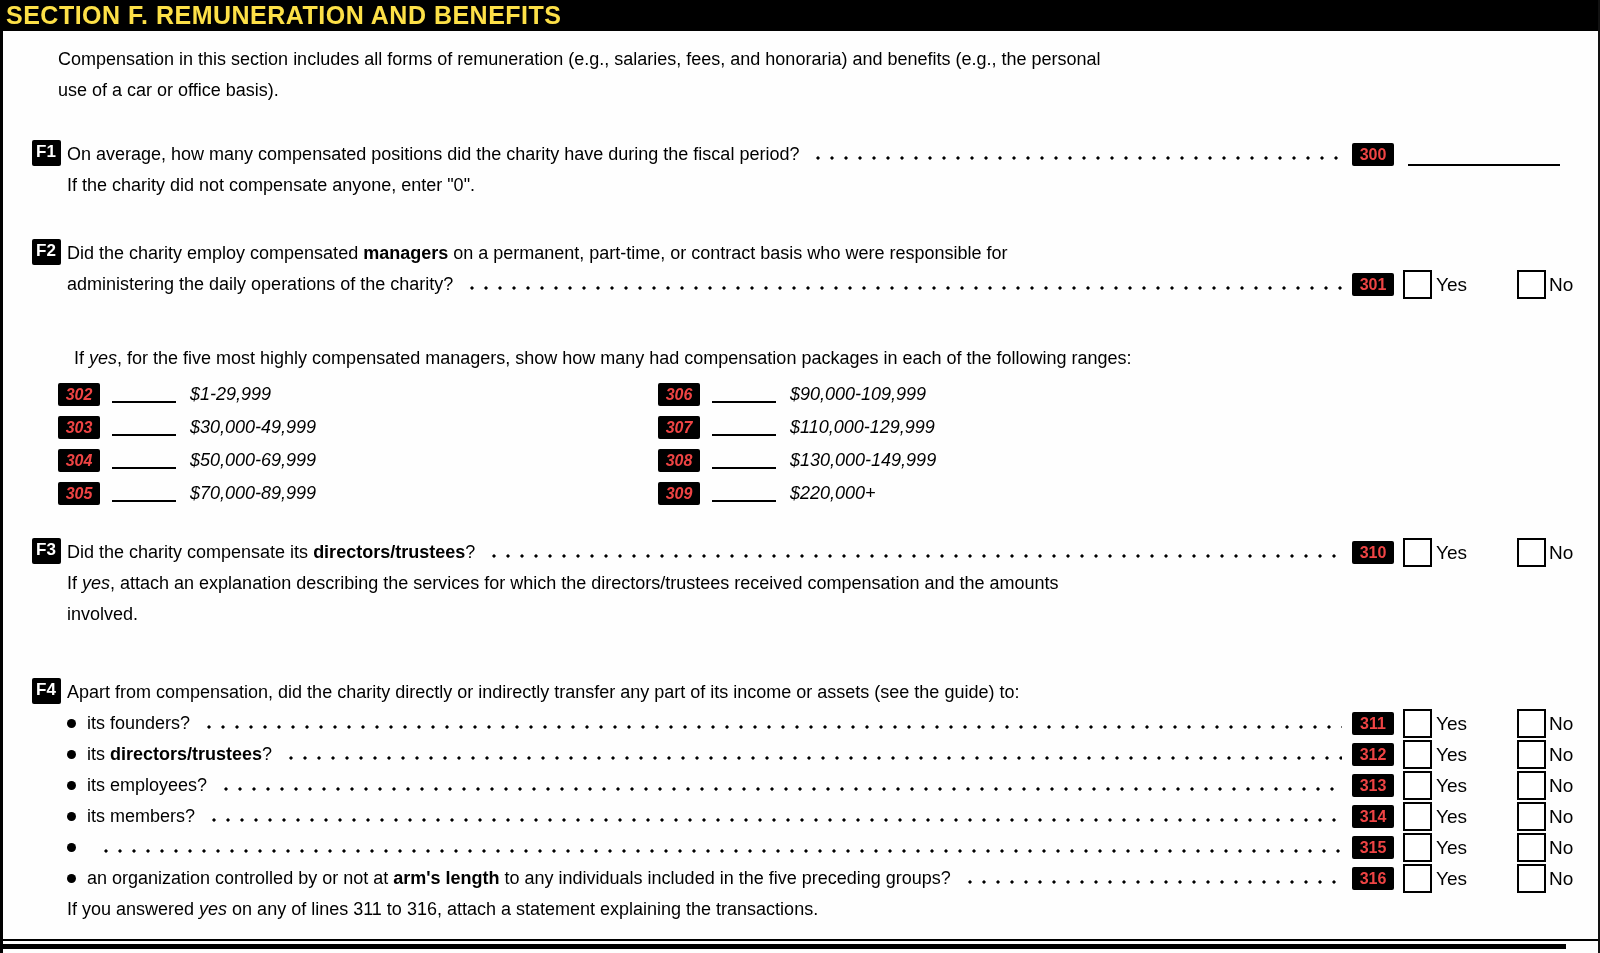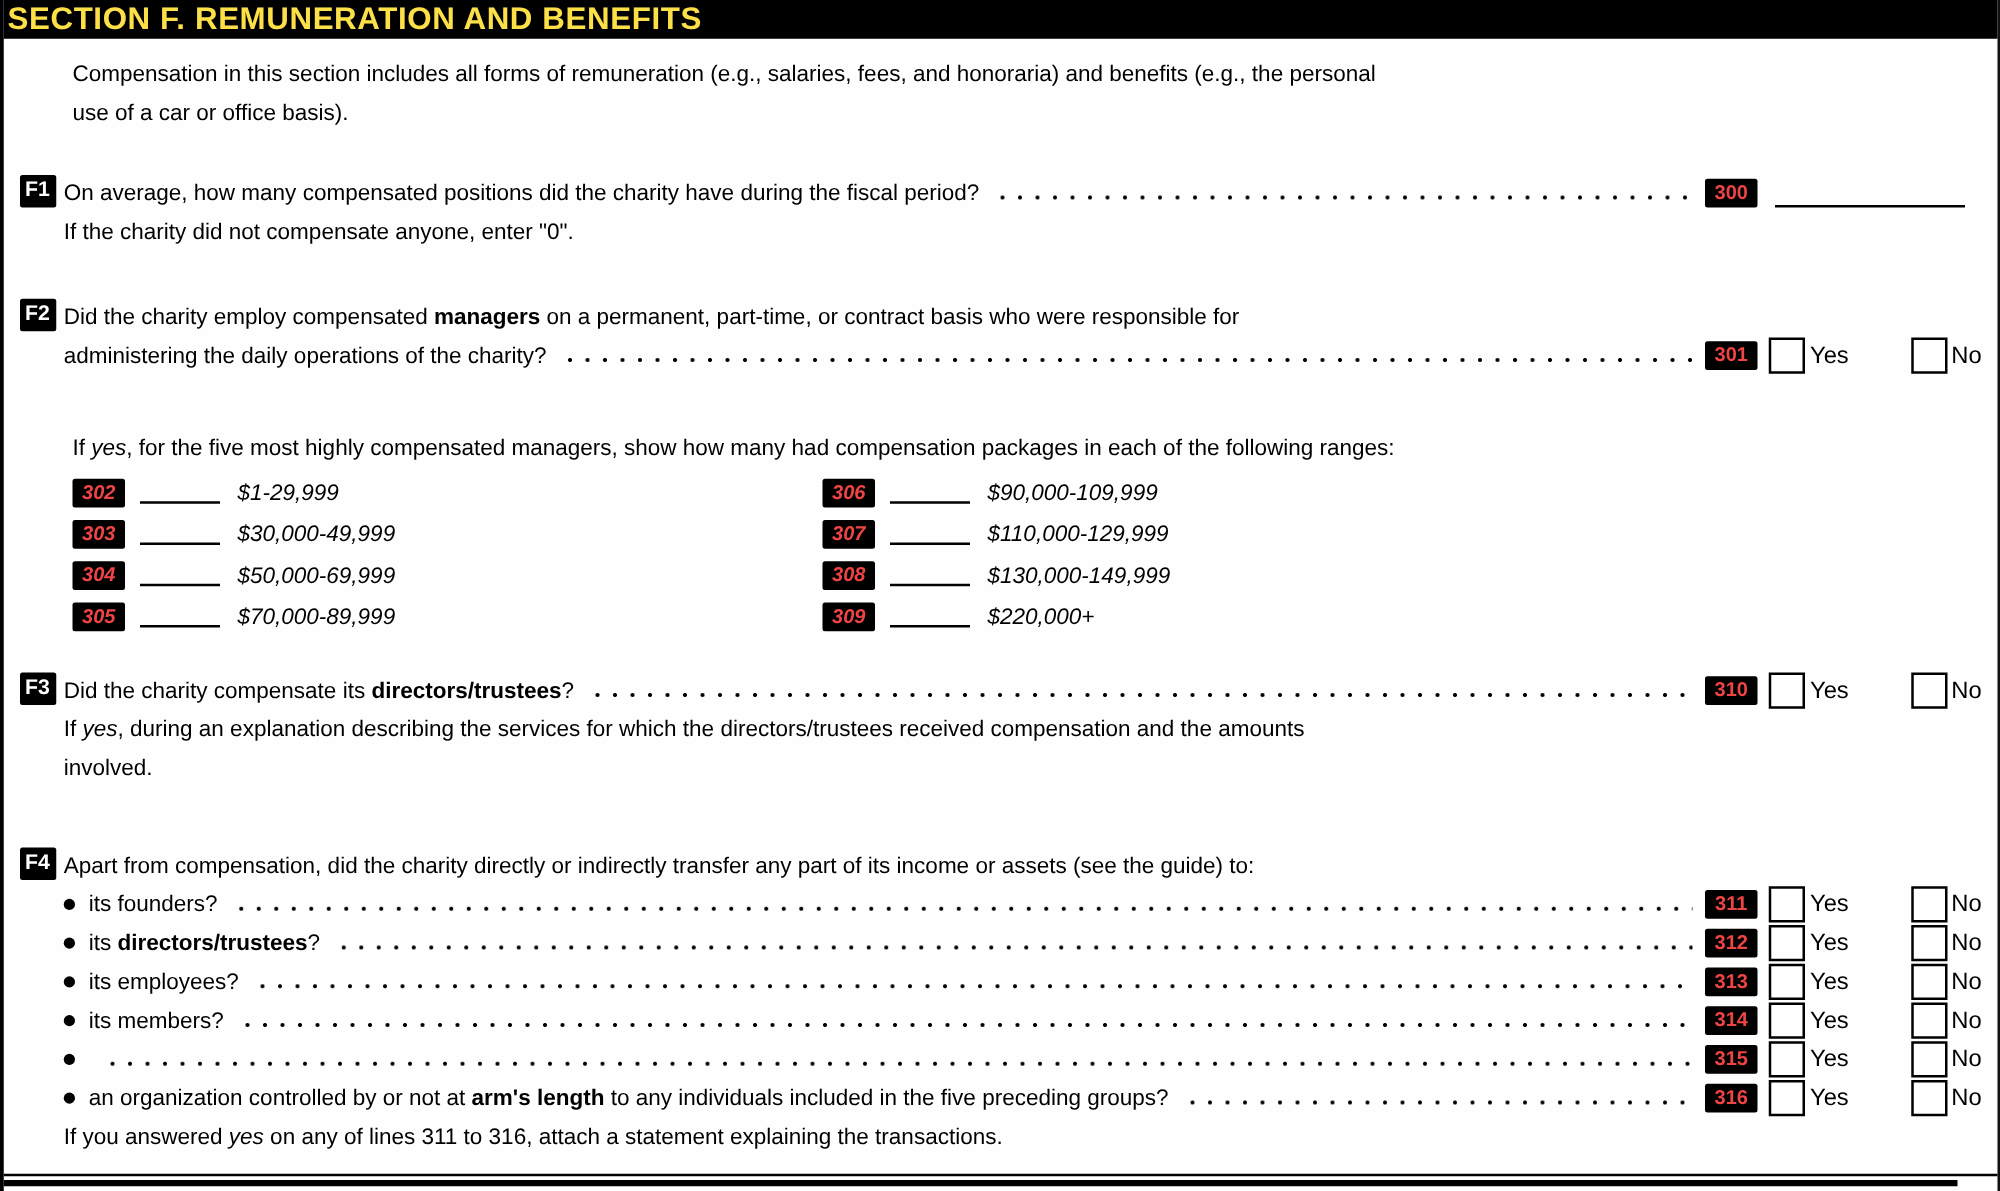--- a/index.html
+++ b/index.html
@@ -59,21 +59,21 @@
     font-weight: bold;
     font-size: 16px;
     line-height: 23px;
     min-width: 42px;
     text-align: center;
     padding: 0 4px;
     border-radius: 2px;
     flex: none;
   }
   
-  .block { position: relative; padding-left: 48px; padding-right: 2px; }
+  .block { position: relative; padding-left: 48px; padding-right: 14px; margin-left: 16px; }
   .qrow {
     display: flex;
     align-items: center;
     line-height: 31px;
     font-size: 18px;
   }
   .qtext { flex: none; white-space: nowrap; }
   .leader {
     flex: 1 1 auto;
     height: 20px;
@@ -233,21 +233,21 @@
       <span class="qtext"><span>Did the charity compensate its </span><span class="bold">directors/trustees</span><span>?</span></span>
       <span class="leader"></span>
       <span class="anscell">
         <span class="nbadge">310</span>
         <span class="checkbox cb-yes"></span>
         <span class="yn-label lbl-yes">Yes</span>
         <span class="checkbox cb-no"></span>
         <span class="yn-label lbl-no">No</span>
       </span>
     </div>
-    <div class="textline"><span>If </span><span class="italic">yes</span><span>, during an explanation describing the services for which the directors/trustees received compensation and the amounts</span></div>
+    <div class="textline"><span>If </span><span class="italic">yes</span><span>, attach an explanation describing the services for which the directors/trustees received compensation and the amounts</span></div>
     <div class="textline">involved.</div>
   </div>
 
   <div class="block" style="margin-top: 47px;">
     <span class="fbadge">F4</span>
     <div class="textline">Apart from compensation, did the charity directly or indirectly transfer any part of its income or assets (see the guide) to:</div>
 
     <div class="qrow">
       <span class="bullet-dot"></span>
       <span class="qtext"><span>its founders?</span></span>

